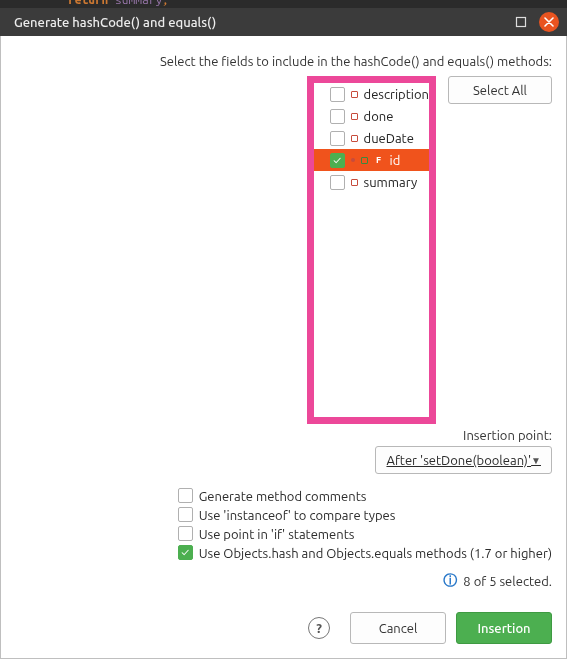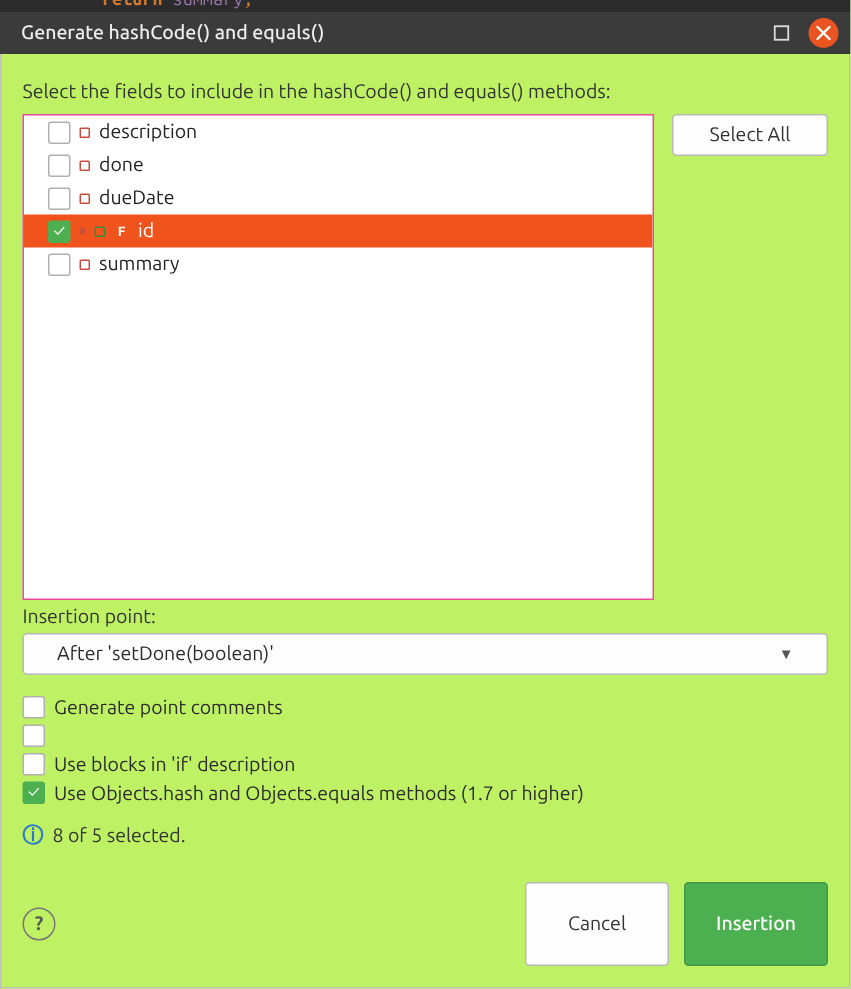--- a/index.html
+++ b/index.html
@@ -44,43 +44,44 @@
     justify-content: center;
     margin-left: 8px;
     border-radius: 10px;
   }
   .winbtn.restore { color: #ddd; }
   .winbtn.close {
     background: #e95420;
     color: #fff;
   }
   .dialog {
-    background: #bef264;
+    background: #ffffff;
     height: calc(659px - 8px - 28px);
     padding: 10px 14px 14px 14px;
     display: flex;
     flex-direction: column;
     border-left: 1px solid #bfbfbf;
     border-right: 1px solid #bfbfbf;
     border-bottom: 1px solid #bfbfbf;
+    align-items: flex-end;
   }
   .instr {
     margin: 8px 0 8px 0;
     color: #333;
   }
   .toprow {
     display: flex;
     gap: 12px;
     flex: 1;
     min-height: 0;
   }
   .fieldbox {
     flex: 1;
     background: #ffffff;
-    border: 1px solid #ec4899;
+    border: 7px solid #ec4899;
     overflow-y: auto;
   }
   .sidebtns {
     width: 104px;
     display: flex;
     flex-direction: column;
     gap: 8px;
   }
   .btn {
     background: #fdfdfd;
@@ -158,22 +159,23 @@
     margin-bottom: 4px;
     color: #333;
   }
   .combo {
     display: flex;
     align-items: center;
     justify-content: space-between;
     background: #fdfdfd;
     border: 1px solid #b8b8b8;
     border-radius: 3px;
-    padding: 6px 22px;
+    padding: 6px 10px;
     cursor: pointer;
+    text-decoration: underline;
   }
   .combo .arrow { color: #555; font-size: 10px; }
   .options {
     margin-top: 14px;
     display: flex;
     flex-direction: column;
     gap: 4px;
   }
   .option-row {
     display: flex;
@@ -203,21 +205,21 @@
     border: 1.5px solid #777;
     border-radius: 50%;
     display: inline-flex;
     align-items: center;
     justify-content: center;
     color: #555;
     font-weight: 600;
     font-size: 13px;
   }
   .footer .spacer { flex: 1; }
-  .footer .btn { min-width: 96px; padding: 20px 10px; }
+  .footer .btn { min-width: 96px; padding: 8px 10px; }
 </style>
 </head>
 <body>
 
 <div class="editor-strip">
   <span class="kw">return</span> <span class="var">summary</span>;
 </div>
 
 <div class="titlebar">
   <span>Generate hashCode() and equals()</span>
@@ -275,28 +277,29 @@
 
   <div class="insertion-label">Insertion point:</div>
   <div class="combo">
     <span>After 'setDone(boolean)'</span>
     <span class="arrow">▼</span>
   </div>
 
   <div class="options" id="options">
       <div class="option-row">
         <span class="chk"></span>
-        <span>Generate point comments</span>
+        <span>Generate method comments</span>
       </div>
       <div class="option-row">
         <span class="chk"></span>
+        <span>Use 'instanceof' to compare types</span>
       </div>
       <div class="option-row">
         <span class="chk"></span>
-        <span>Use blocks in 'if' description</span>
+        <span>Use point in 'if' statements</span>
       </div>
       <div class="option-row">
         <span class="chk checked"></span>
         <span>Use Objects.hash and Objects.equals methods (1.7 or higher)</span>
       </div>
     </div>
 
   <div class="statusline">
     <span class="info-icon">ⓘ</span>
     <span>8 of 5 selected.</span>

